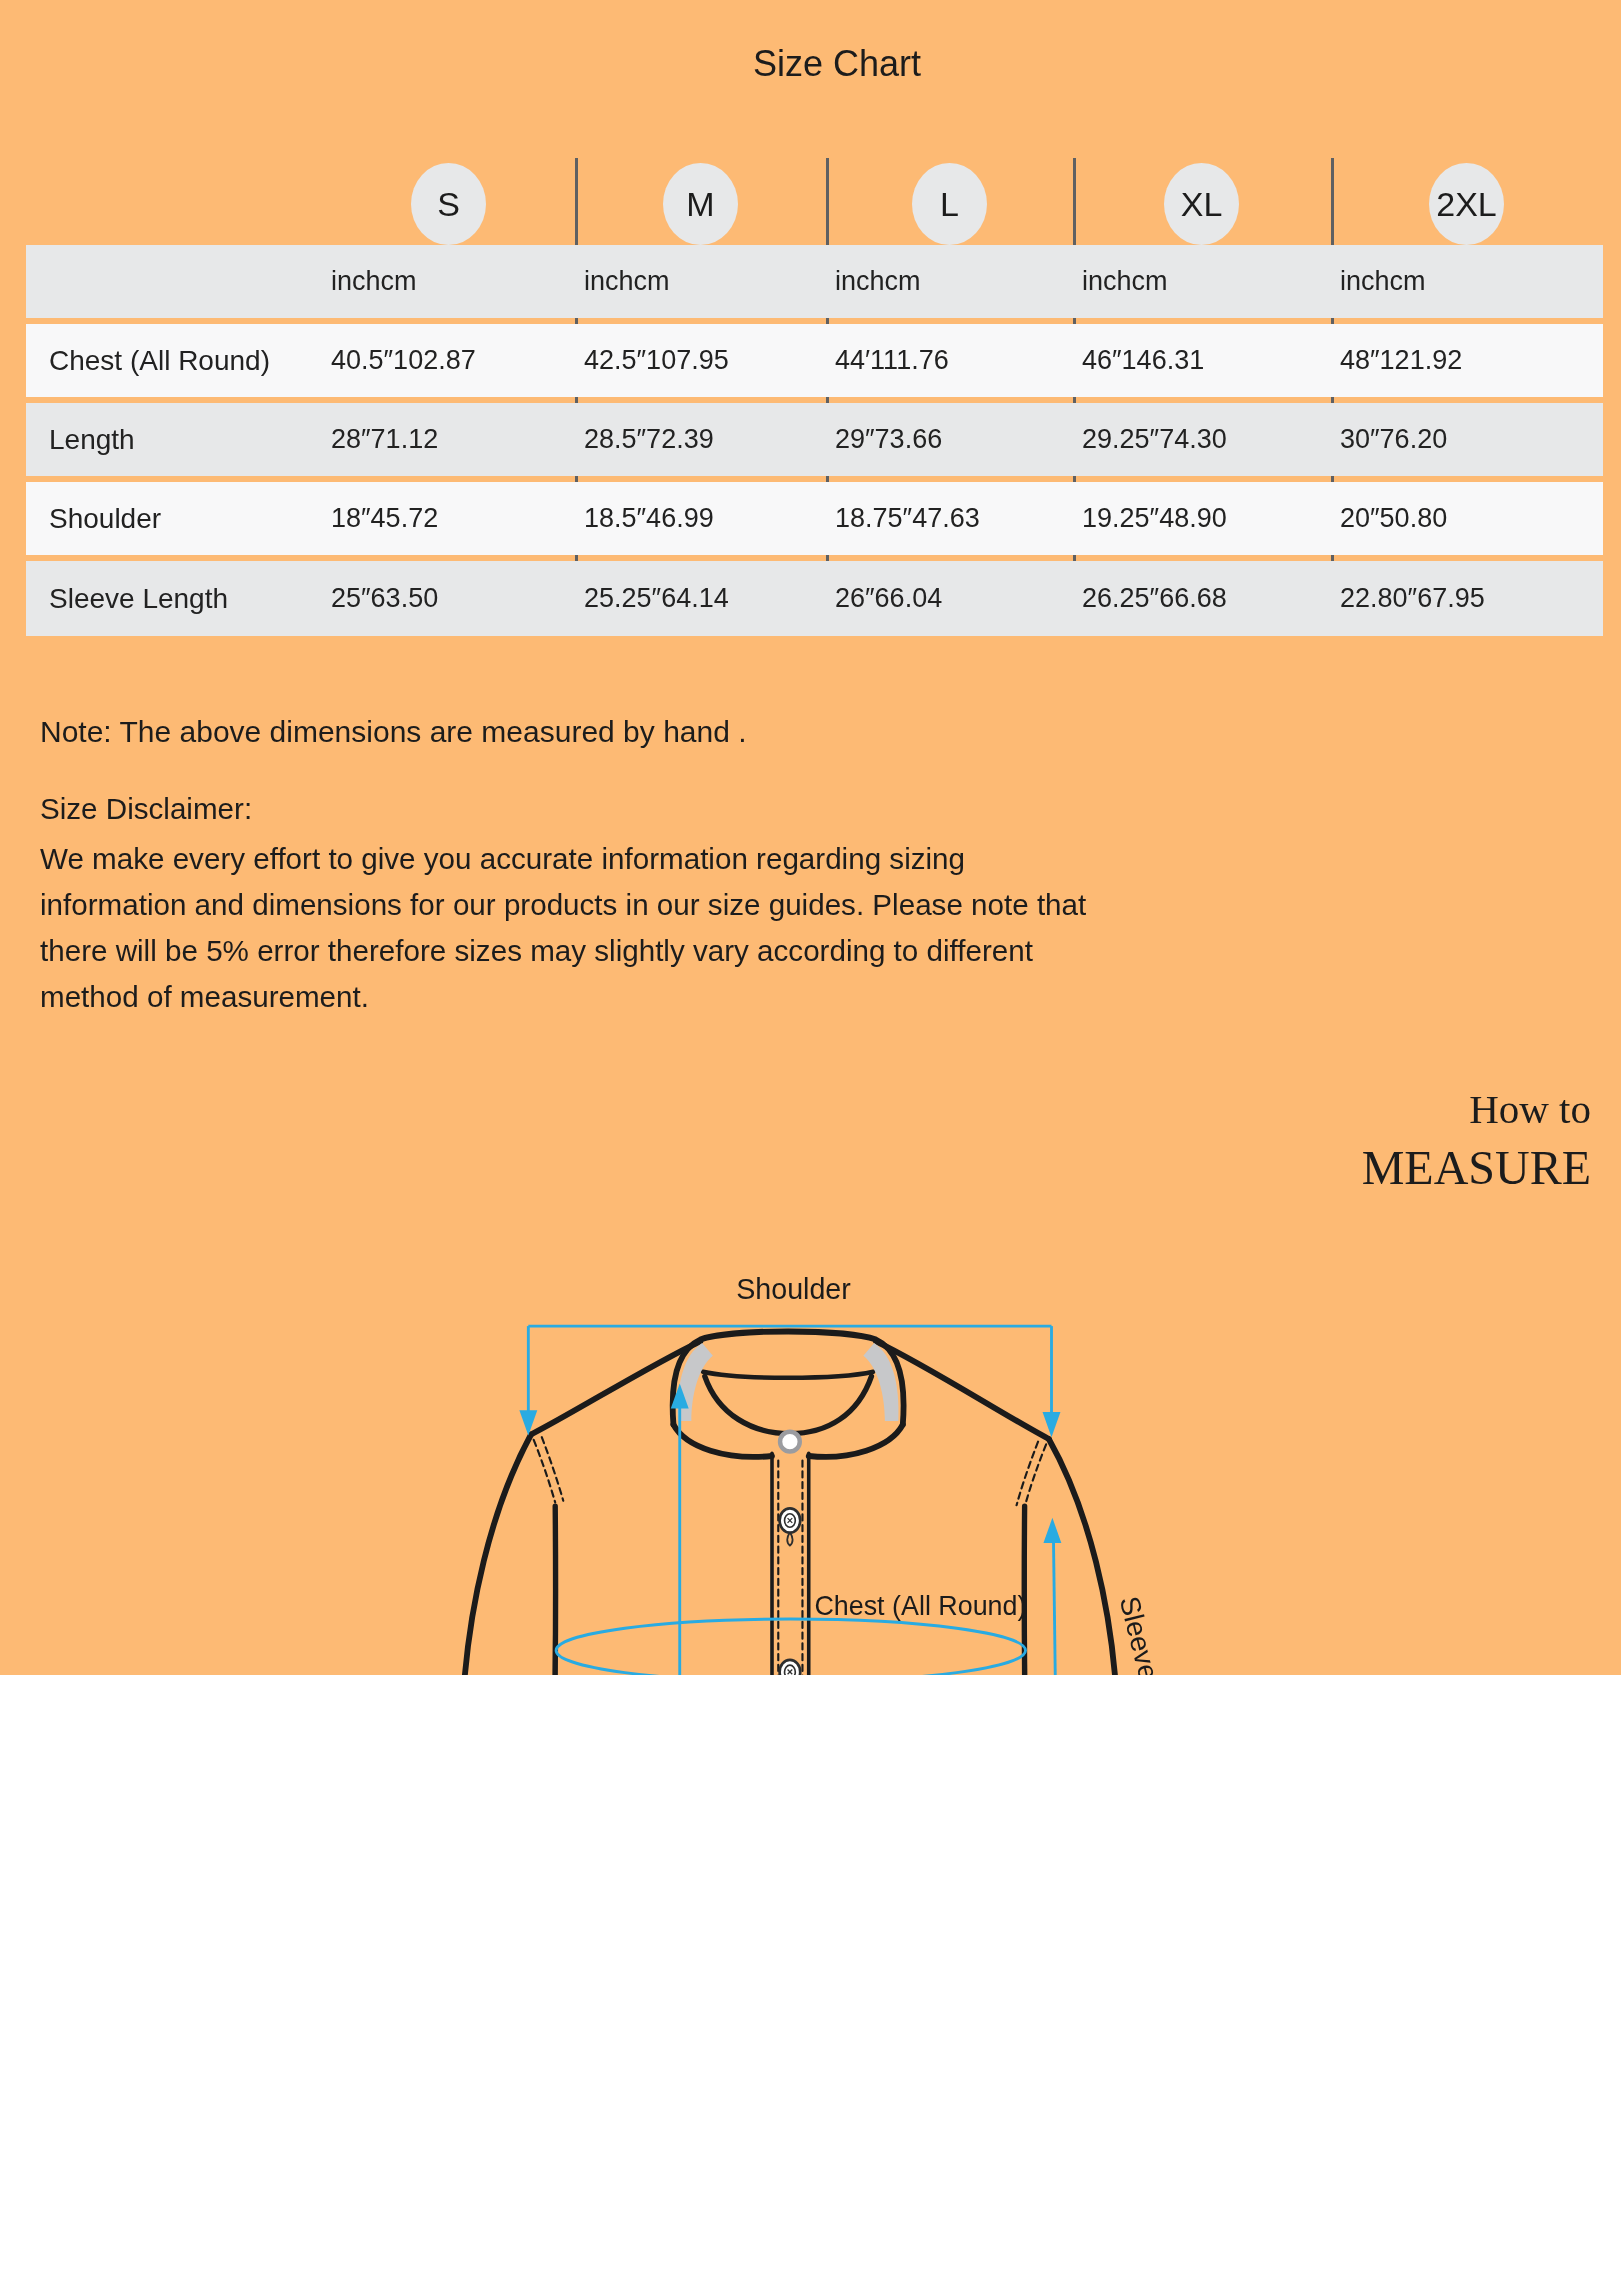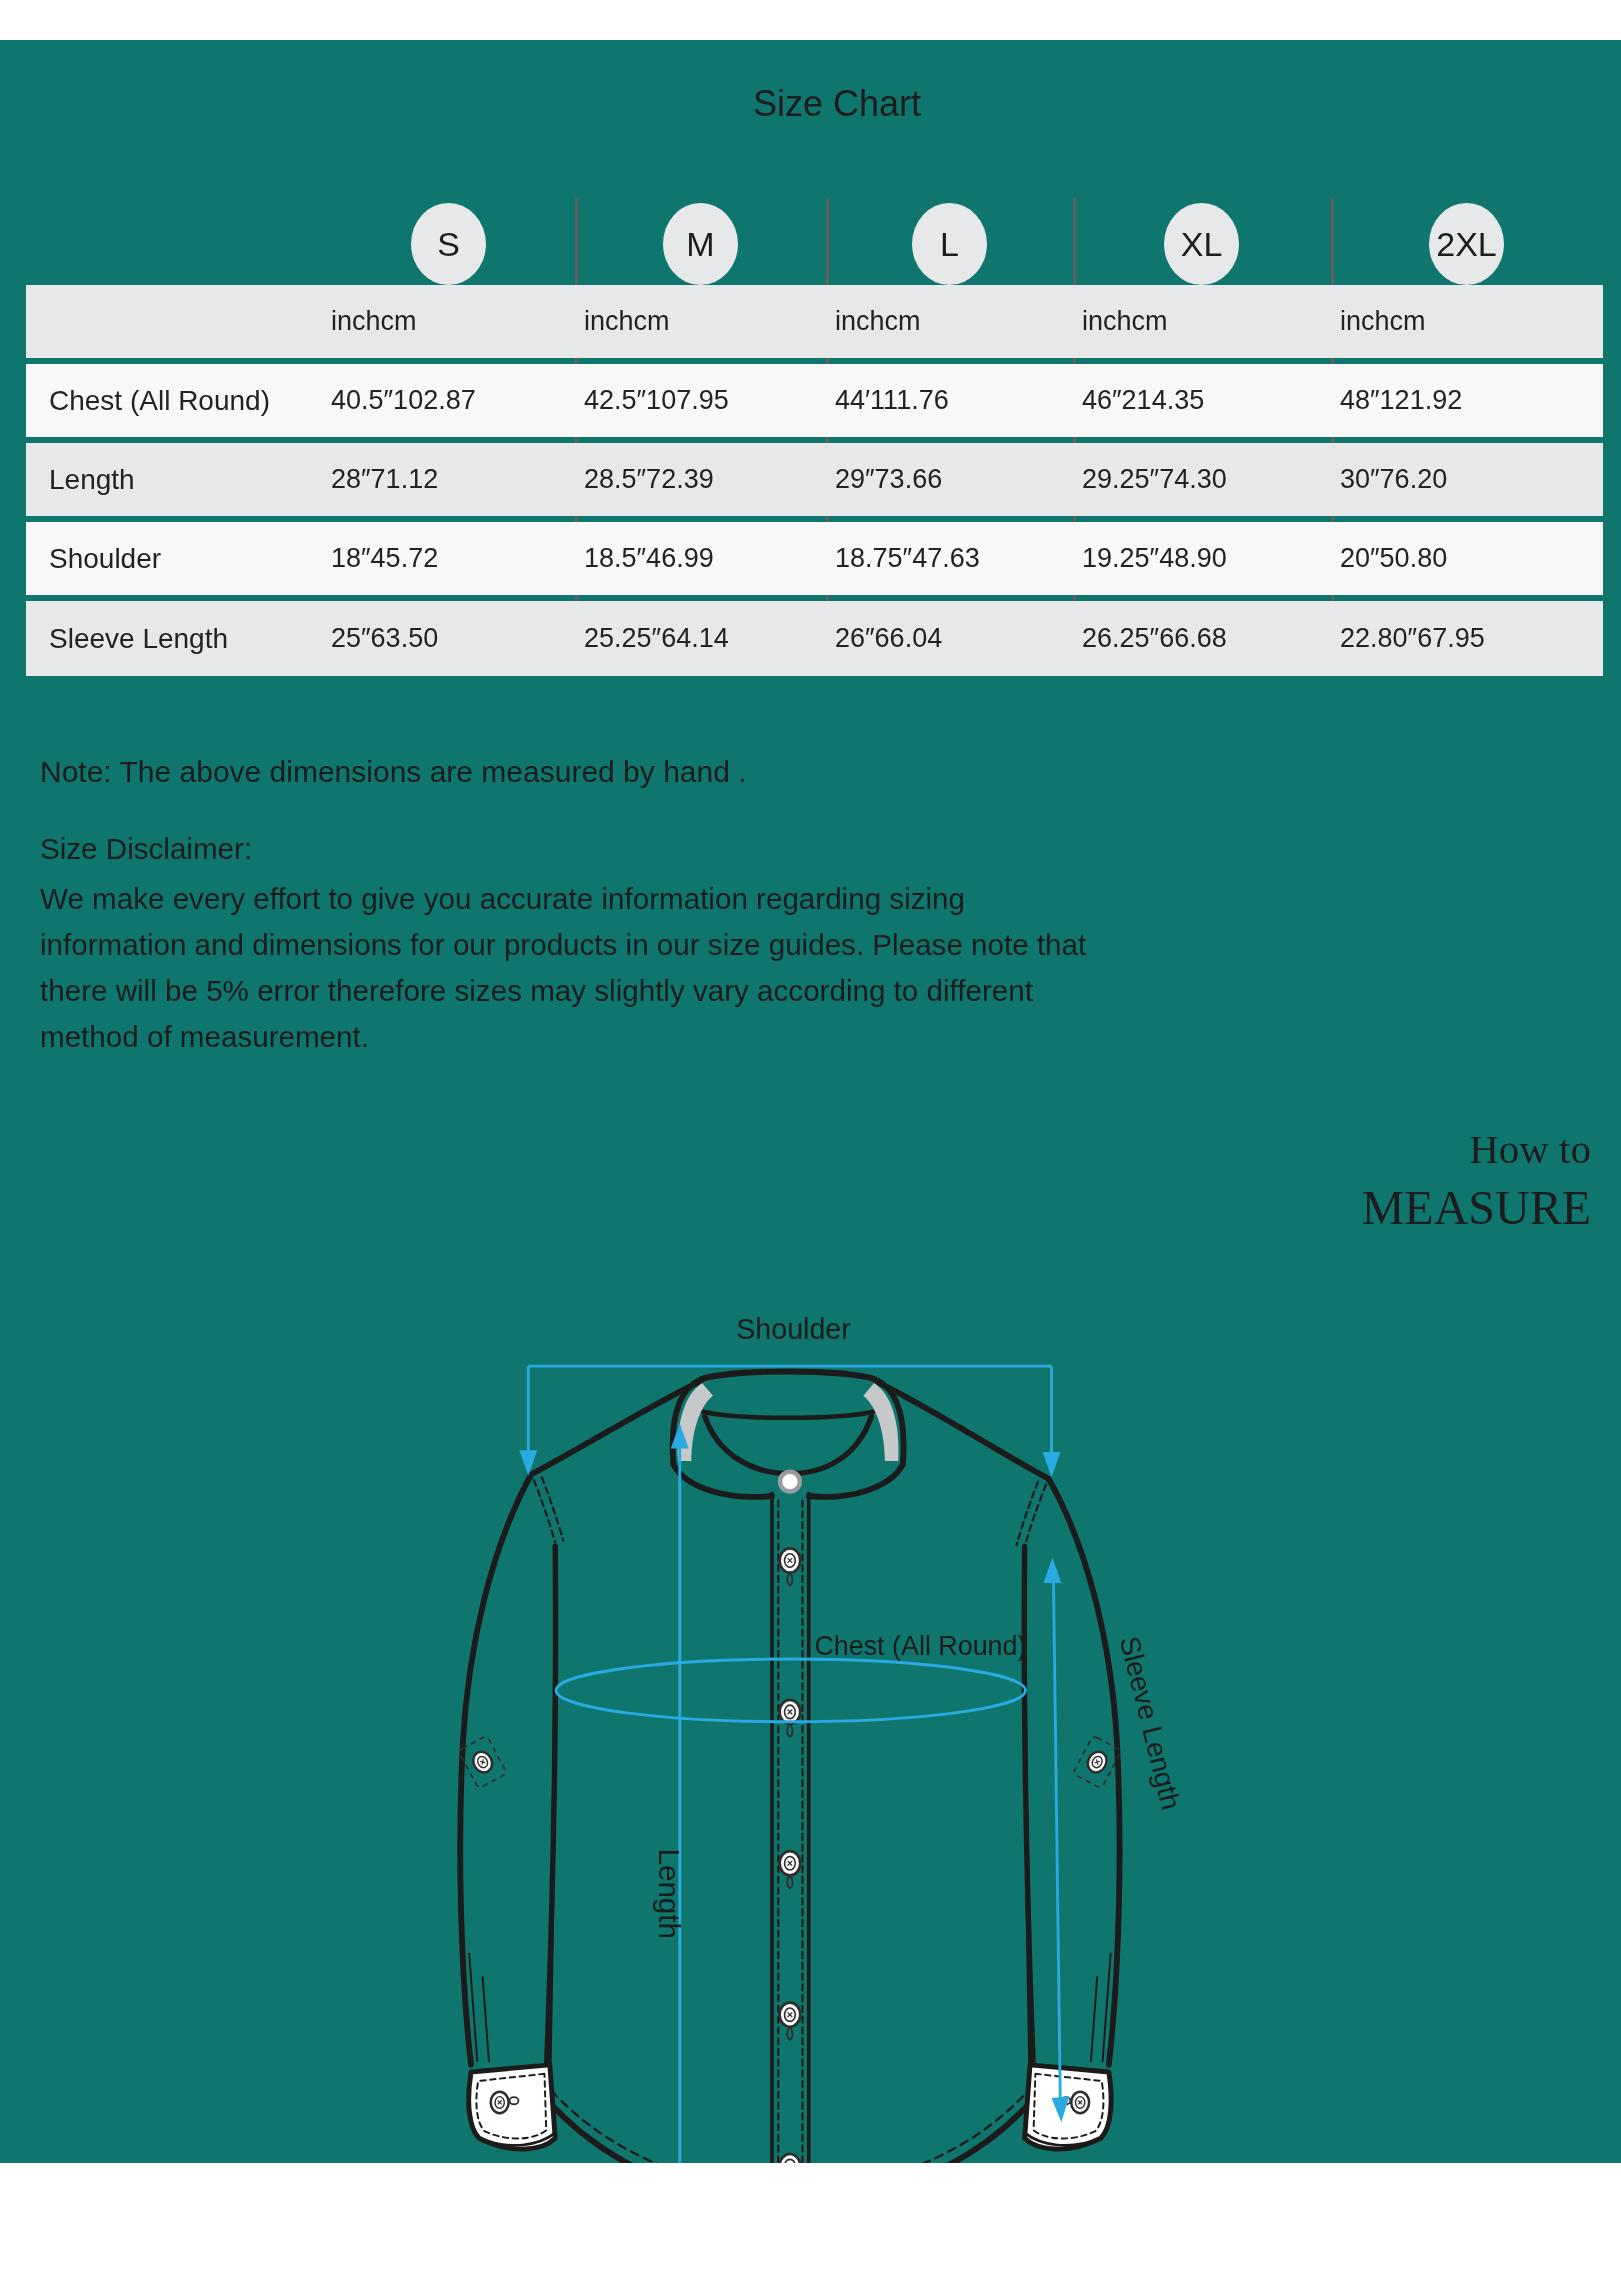--- a/index.html
+++ b/index.html
@@ -1,17 +1,17 @@
 <!DOCTYPE html>
 <html style="font-size:14.3px"><head>
 <meta charset="utf-8">
 <style>
   html,body{margin:0;padding:0;background:#fff;}
-  #page{position:relative;width:1621px;height:2123px;background:#0f766e;
-        font-family:"Liberation Sans","DejaVu Sans",sans-serif;color:#1c1c1c;overflow:hidden;margin-top:40px;}
+  #page{position:relative;width:1621px;height:1675px;background:#fdba74;
+        font-family:"Liberation Sans","DejaVu Sans",sans-serif;color:#1c1c1c;overflow:hidden;}
 
   
   .title{position:absolute;left:837px;top:43px;transform:translateX(-50%);
          font-size:36px;letter-spacing:0px;white-space:nowrap;}
 
   
   .badge{position:absolute;top:163px;width:75px;height:82px;border-radius:50%;
          background:#e7e8e9;display:flex;align-items:center;justify-content:center;
          font-size:34px;}
   .b1{left:411px}.b2{left:663px}.b3{left:912px}.b4{left:1164px}.b5{left:1429px}
@@ -103,21 +103,21 @@
     <div class="group g2">
       <span>42.5″</span>
       <span>107.95</span>
       </div>
     <div class="group g3">
       <span>44′</span>
       <span>111.76</span>
       </div>
     <div class="group g4">
       <span>46″</span>
-      <span>214.35</span>
+      <span>146.31</span>
       </div>
     <div class="group g5">
       <span>48″</span>
       <span>121.92</span>
       </div>
   </div>
 
   <div class="band r1">
     <div class="rowlabel">Length</div>
     <div class="group g1">

